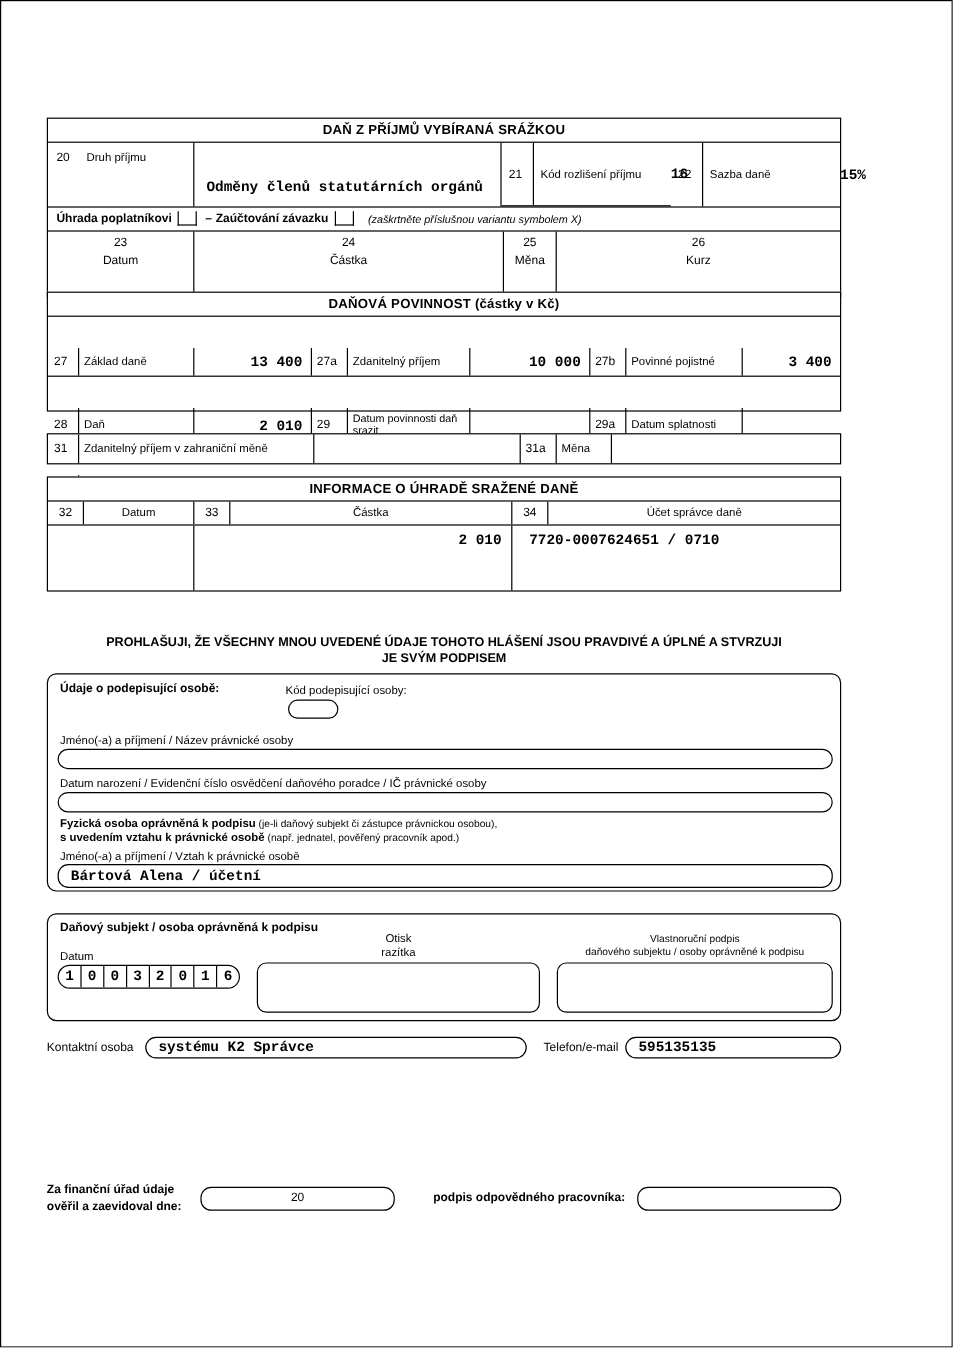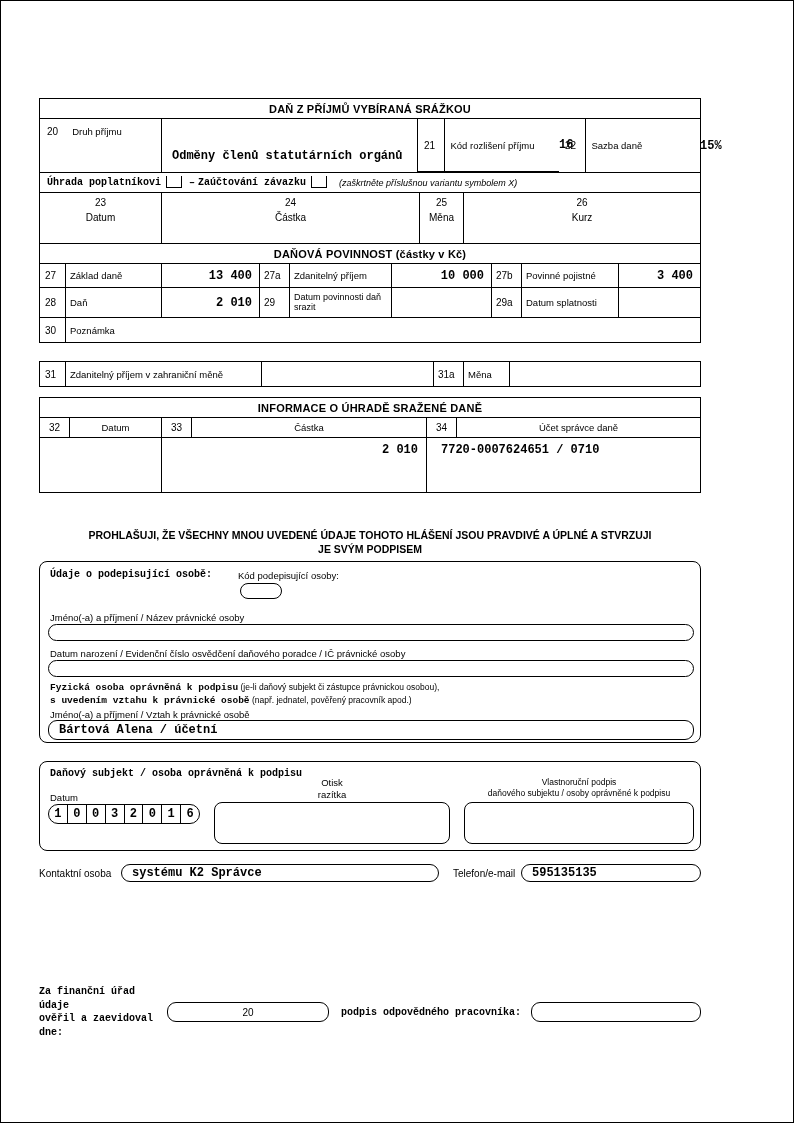--- a/index.html
+++ b/index.html
@@ -11,21 +11,21 @@
   .titlebar { height:20px; border-bottom:1px solid #000; display:flex; align-items:center; justify-content:center;
               font-weight:bold; font-size:11px; letter-spacing:0.2px; flex:none; }
   .frow { display:flex; min-width:0; }
   .c { display:flex; align-items:center; min-width:0; }
   .br { border-right:1px solid #000; }
   .bb { border-bottom:1px solid #000; }
   .num { font-size:10px; }
   .lbl { font-size:9.5px; }
   .right { justify-content:flex-end; }
   .center { justify-content:center; }
-  .bold { font-weight:bold;font-family:Liberation Mono, monospace; }
+  .bold { font-weight:bold; }
   .mono { font-family:"Liberation Mono","DejaVu Sans Mono",monospace; font-weight:bold; font-size:12px; white-space:nowrap; }
   .chk { display:inline-block; width:16px; height:12px; border:1px solid #000; border-top:none; margin:0 4px 0 5px; position:relative; top:-1px; background:#fff; }
   .rinput { border:1px solid #000; border-radius:9px; background:#fff; }
   .colhead { flex-direction:column; justify-content:flex-start; align-items:center; padding-top:4px; gap:4px; }
   .colhead .lbl { font-size:10px; }
   .digits { display:flex; border:1px solid #000; border-radius:10px; overflow:hidden; }
   .digits > div { flex:1; border-right:1px solid #000; display:flex; align-items:center; justify-content:center; }
   .digits > div:last-child { border-right:none; }
   .note-small { font-size:8.5px; }
 </style>
@@ -85,21 +85,21 @@
         <span class="num">25</span>
         <span class="lbl">Měna</span>
       </div>
       <div class="c colhead" style="flex:1;">
         <span class="num">26</span>
         <span class="lbl">Kurz</span>
       </div>
     </div>
   </div>
 
-  <div class="sec" style="left:38px; top:242px; width:662px; height:100px;">
+  <div class="sec" style="left:38px; top:242px; width:662px; height:100px;gap:26px;">
     <div class="titlebar">DAŇOVÁ POVINNOST (částky v Kč)</div>
 
     <div class="frow bb" style="height:24px; flex:none;">
       <div class="c br num" style="width:26px; padding-left:5px;">27</div>
       <div class="c br lbl" style="width:96px; padding-left:4px;">Základ daně</div>
       <div class="c br right" style="width:98px; padding-right:7px;">
         <span class="mono">13 400</span>
       </div>
       <div class="c br num" style="width:30px; padding-left:4px;">27a</div>
       <div class="c br lbl" style="width:102px; padding-left:4px;">Zdanitelný příjem</div>

